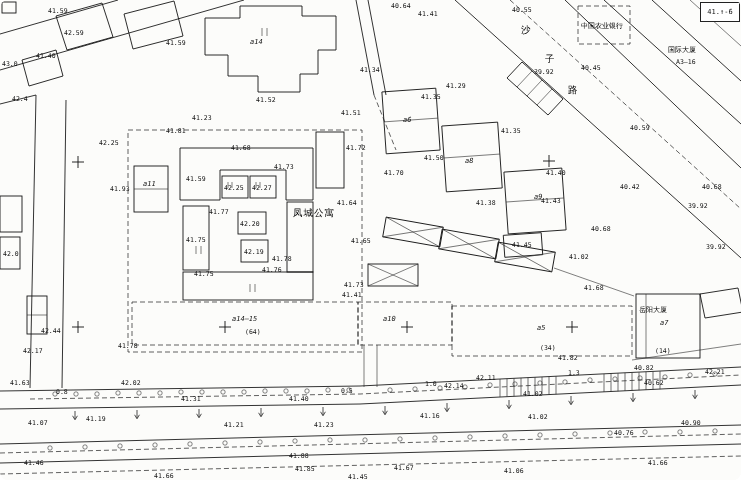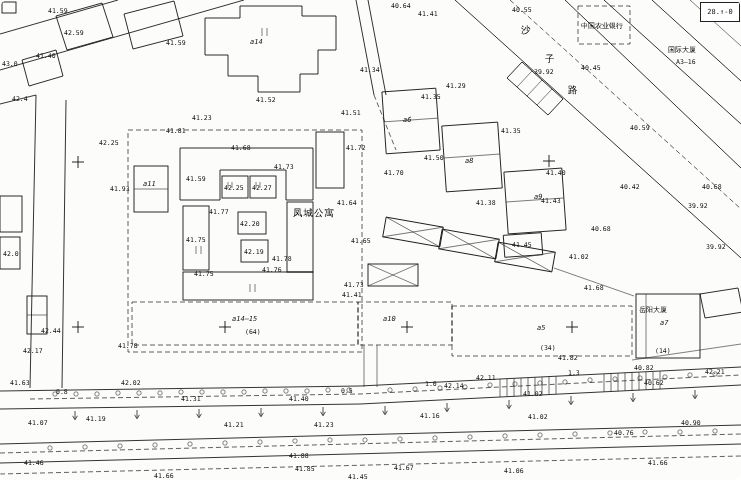--- a/index.html
+++ b/index.html
@@ -323,15 +323,15 @@
         <text x="289" y="458" class="lbl">41.88</text>
         <text x="295" y="471" class="lbl">41.85</text>
         <text x="348" y="479" class="lbl">41.45</text>
         <text x="394" y="470" class="lbl">41.67</text>
         <text x="504" y="473" class="lbl">41.06</text>
         <text x="648" y="465" class="lbl">41.66</text>
       </g>
   </svg>
 
   <div class="corner-box">
-    <span>28.↑-0</span>
+    <span>41.↑-6</span>
   </div>
 </div>
 
 </body></html>

